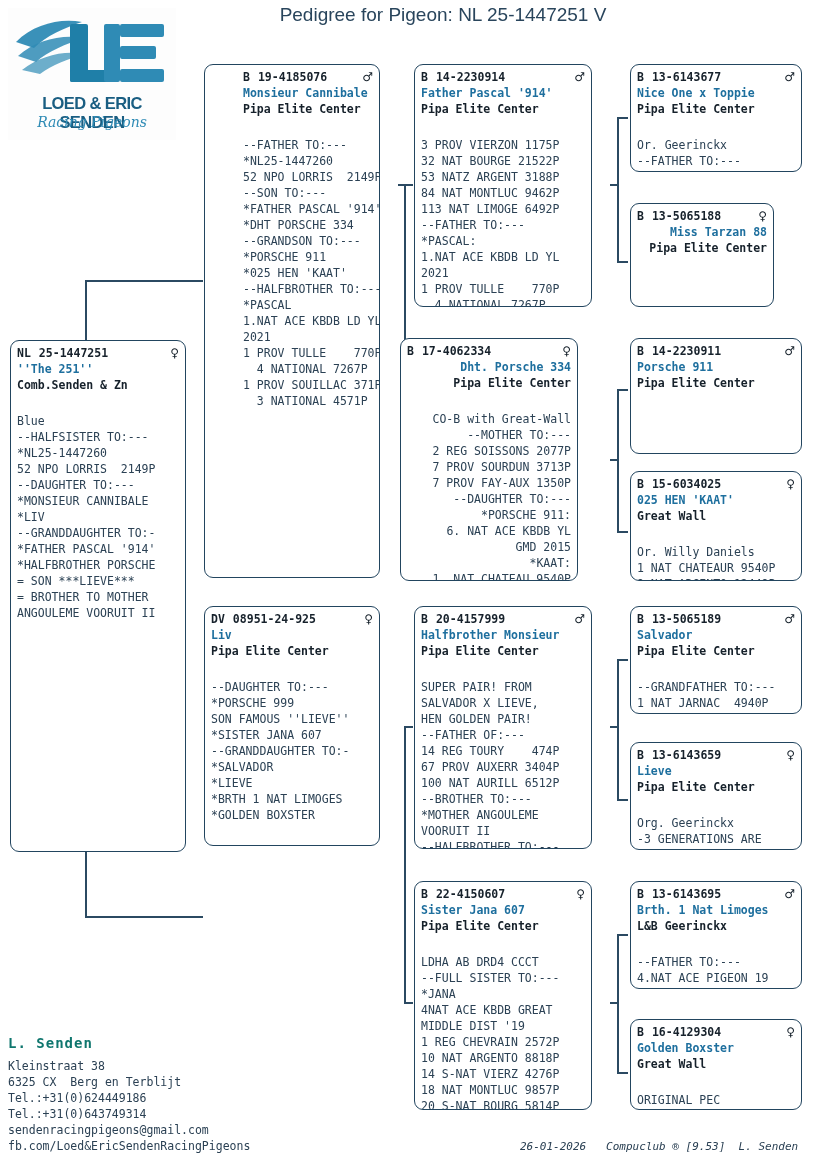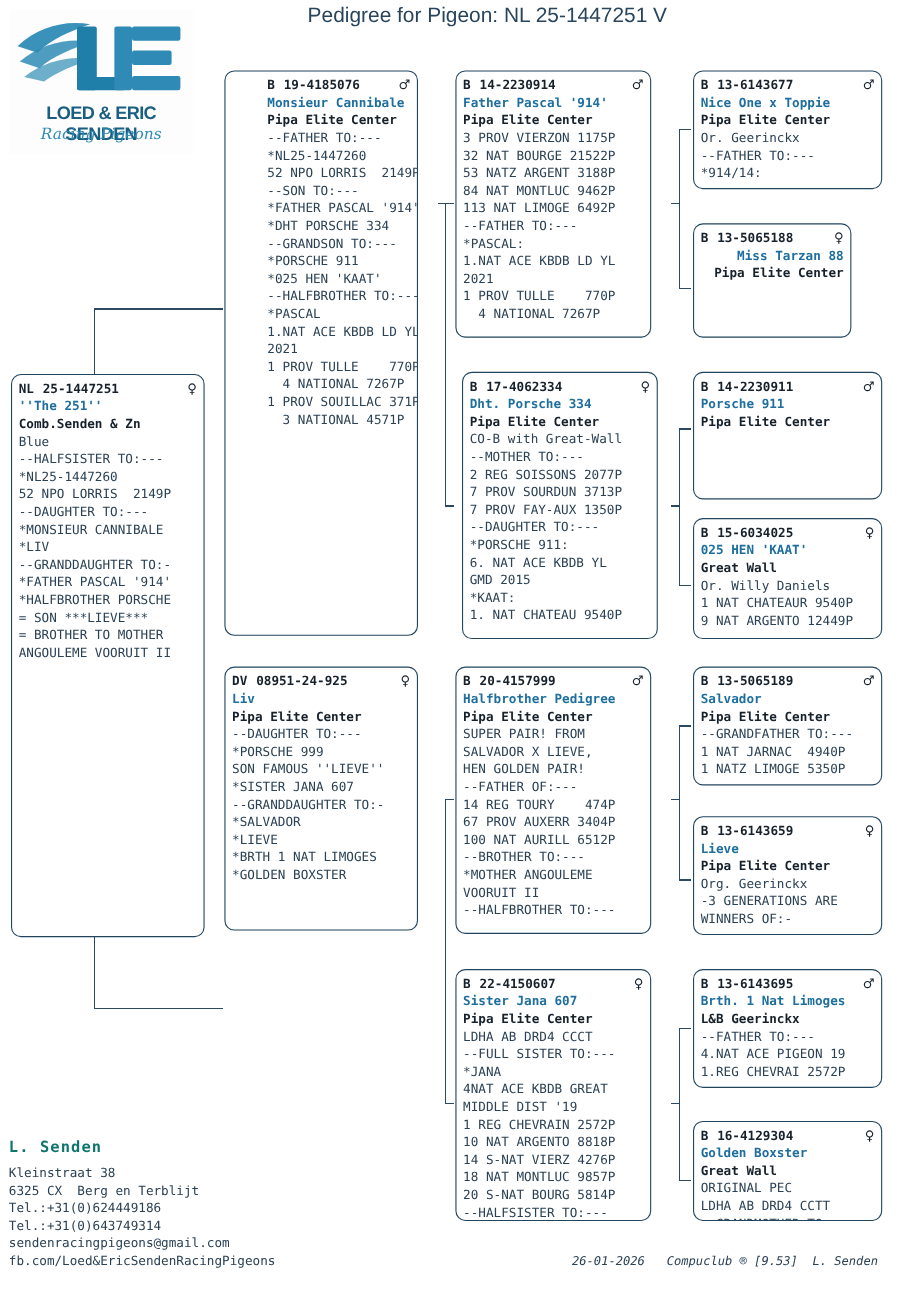--- a/index.html
+++ b/index.html
@@ -127,20 +127,21 @@
     line-height: 16px;
     color: #16212b;
     white-space: pre;
   }
   .lines { margin-top: 0px; }
   .lines div {
     font-size: 11.5px;
     line-height: 16px;
     color: #2b4154;
     white-space: pre;
+    margin-top: 20px;
   }
 
   
   #footer-owner {
     position: absolute;
     left: 8px;
     top: 1035px;
     font-family: "DejaVu Sans Mono", monospace;
     font-size: 14px;
     font-weight: bold;
@@ -326,21 +327,21 @@
 --FATHER TO:---
 *PASCAL:
 1.NAT ACE KBDB LD YL
 2021
 1 PROV TULLE    770P
   4 NATIONAL 7267P</div>
       </div>
   </div>
 </div>
 
-<div class="card" style="left:420px; top:338px; width:178px; height:243px;">
+<div class="card" style="left:400px; top:338px; width:178px; height:243px;text-align:right;">
   <div class="card-inner">
     <div class="ring-row">
       <span class="ring-left"><span class="ring-country">B</span><span class="ring-num">17-4062334</span></span>
       <span class="sex-icon">♀</span>
     </div>
     <div class="pname">Dht. Porsche 334</div>
     <div class="owner">Pipa Elite Center</div>
     <div class="lines">
         <div>CO-B with Great-Wall
 --MOTHER TO:---
@@ -356,21 +357,21 @@
       </div>
   </div>
 </div>
 
 <div class="card" style="left:414px; top:606px; width:178px; height:243px;">
   <div class="card-inner">
     <div class="ring-row">
       <span class="ring-left"><span class="ring-country">B</span><span class="ring-num">20-4157999</span></span>
       <span class="sex-icon">♂</span>
     </div>
-    <div class="pname">Halfbrother Pedigree</div>
+    <div class="pname">Halfbrother Monsieur</div>
     <div class="owner">Pipa Elite Center</div>
     <div class="lines">
         <div>SUPER PAIR! FROM
 SALVADOR X LIEVE,
 HEN GOLDEN PAIR!
 --FATHER OF:---
 14 REG TOURY    474P
 67 PROV AUXERR 3404P
 100 NAT AURILL 6512P
 --BROTHER TO:---

